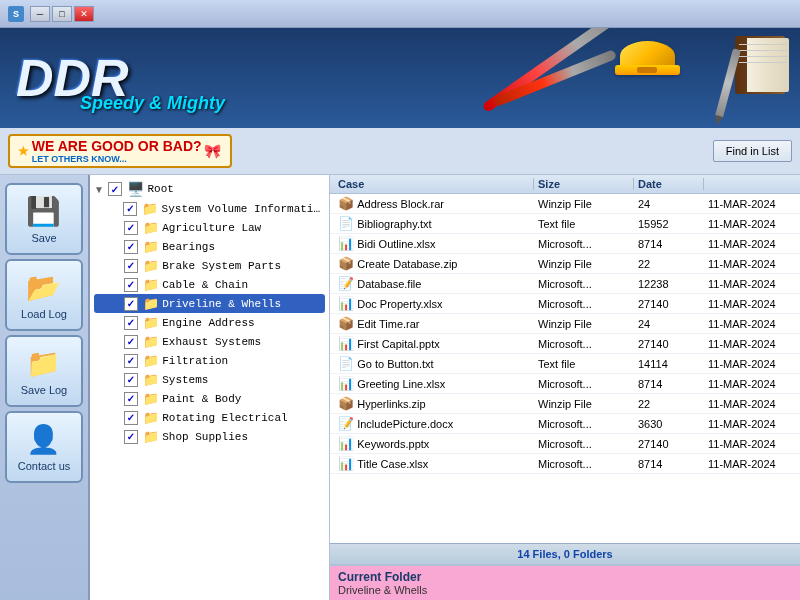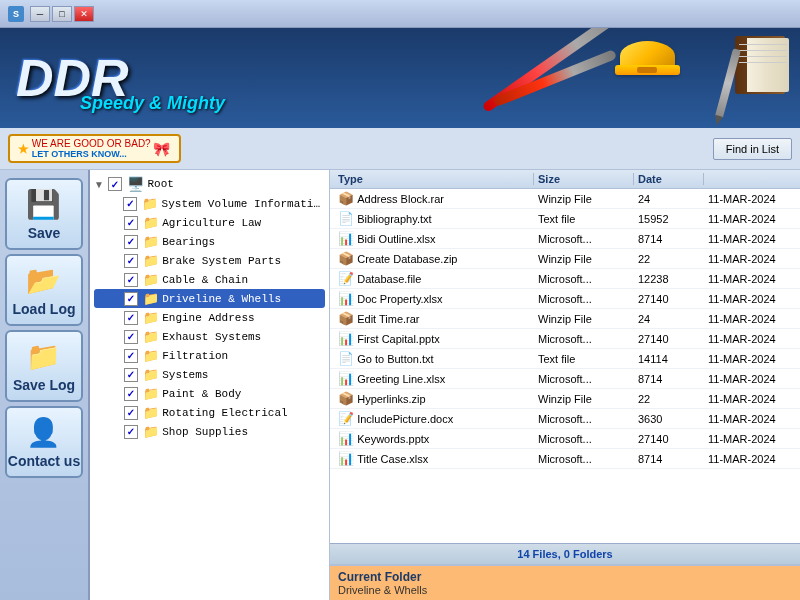--- a/index.html
+++ b/index.html
@@ -57,21 +57,21 @@
       border: 2px solid #cc8800;
       border-radius: 4px;
       padding: 2px 8px;
       cursor: pointer;
       font-size: 10px;
       font-weight: 700;
       color: #cc0000;
     }
     .we-are-good-btn .star { color: #ffaa00; margin-right: 3px; font-size: 12px; }
     .we-are-good-inner { display: flex; flex-direction: column; }
-    .we-good-line1 { font-size: 10px; font-weight: 400; color: #cc0000; }
+    .we-good-line1 { font-size: 14px; font-weight: 700; color: #cc0000; }
     .we-good-line2 { font-size: 9px; font-weight: 700; color: #0066cc; }
     .ribbon-icon { color: #cc0000; font-size: 14px; margin-left: 3px; }
     .find-in-list-btn {
       margin-left: auto;
       background: linear-gradient(to bottom, #f0f4f8, #d8e4f0);
       border: 1px solid #8899bb;
       padding: 4px 12px;
       cursor: pointer;
       font-size: 11px;
       border-radius: 2px;
@@ -102,21 +102,21 @@
       border: 2px solid #7090b8;
       border-radius: 6px;
       display: flex;
       flex-direction: column;
       align-items: center;
       justify-content: center;
       cursor: pointer;
       gap: 4px;
     }
     .sidebar-btn-icon { font-size: 28px; }
-    .sidebar-btn-label { font-size: 14px; font-weight: 700; color: #1a3a6a; }
+    .sidebar-btn-label { font-size: 11px; font-weight: 400; color: #1a3a6a; }
 
     
     .tree-panel {
       width: 240px;
       background: #fff;
       border-right: 1px solid #b0c0d8;
       overflow-y: auto;
       overflow-x: hidden;
       padding: 4px;
     }
@@ -176,21 +176,21 @@
       border-top: 1px solid #9aabcc;
       padding: 4px 8px;
       font-size: 11px;
       color: #1144aa;
       font-weight: 600;
       text-align: center;
     }
 
     
     .current-folder-section {
-      background: #fdba74;
+      background: #f9a8d4;
       border-top: 2px solid #b0c0d8;
       padding: 4px 8px;
     }
     .current-folder-label { font-size: 12px; font-weight: 700; color: #1a3a6a; }
     .current-folder-value { font-size: 11px; color: #333; }
 
     
     .header-tool-area {
       position: absolute;
       right: 0; top: 0;
@@ -397,21 +397,21 @@
       <span class="tree-expand"></span>
       <div class="tree-checkbox checked"></div>
       <span class="tree-folder" style="font-size:13px;">📁</span>
       <span class="tree-label">Shop Supplies</span>
     </div>
         </div>
     </div>
 
     <div class="file-panel">
       <div class="file-list-header">
-        <div>Type</div>
+        <div>Case</div>
         <div>Size</div>
         <div>Date</div>
 
       </div>
       <div class="file-list-body" id="file-list-body">
       <div class="file-row">
       <div class="file-name-cell">
         <span class="file-icon">📦</span>
         <span>Address Block.rar</span>
       </div>

